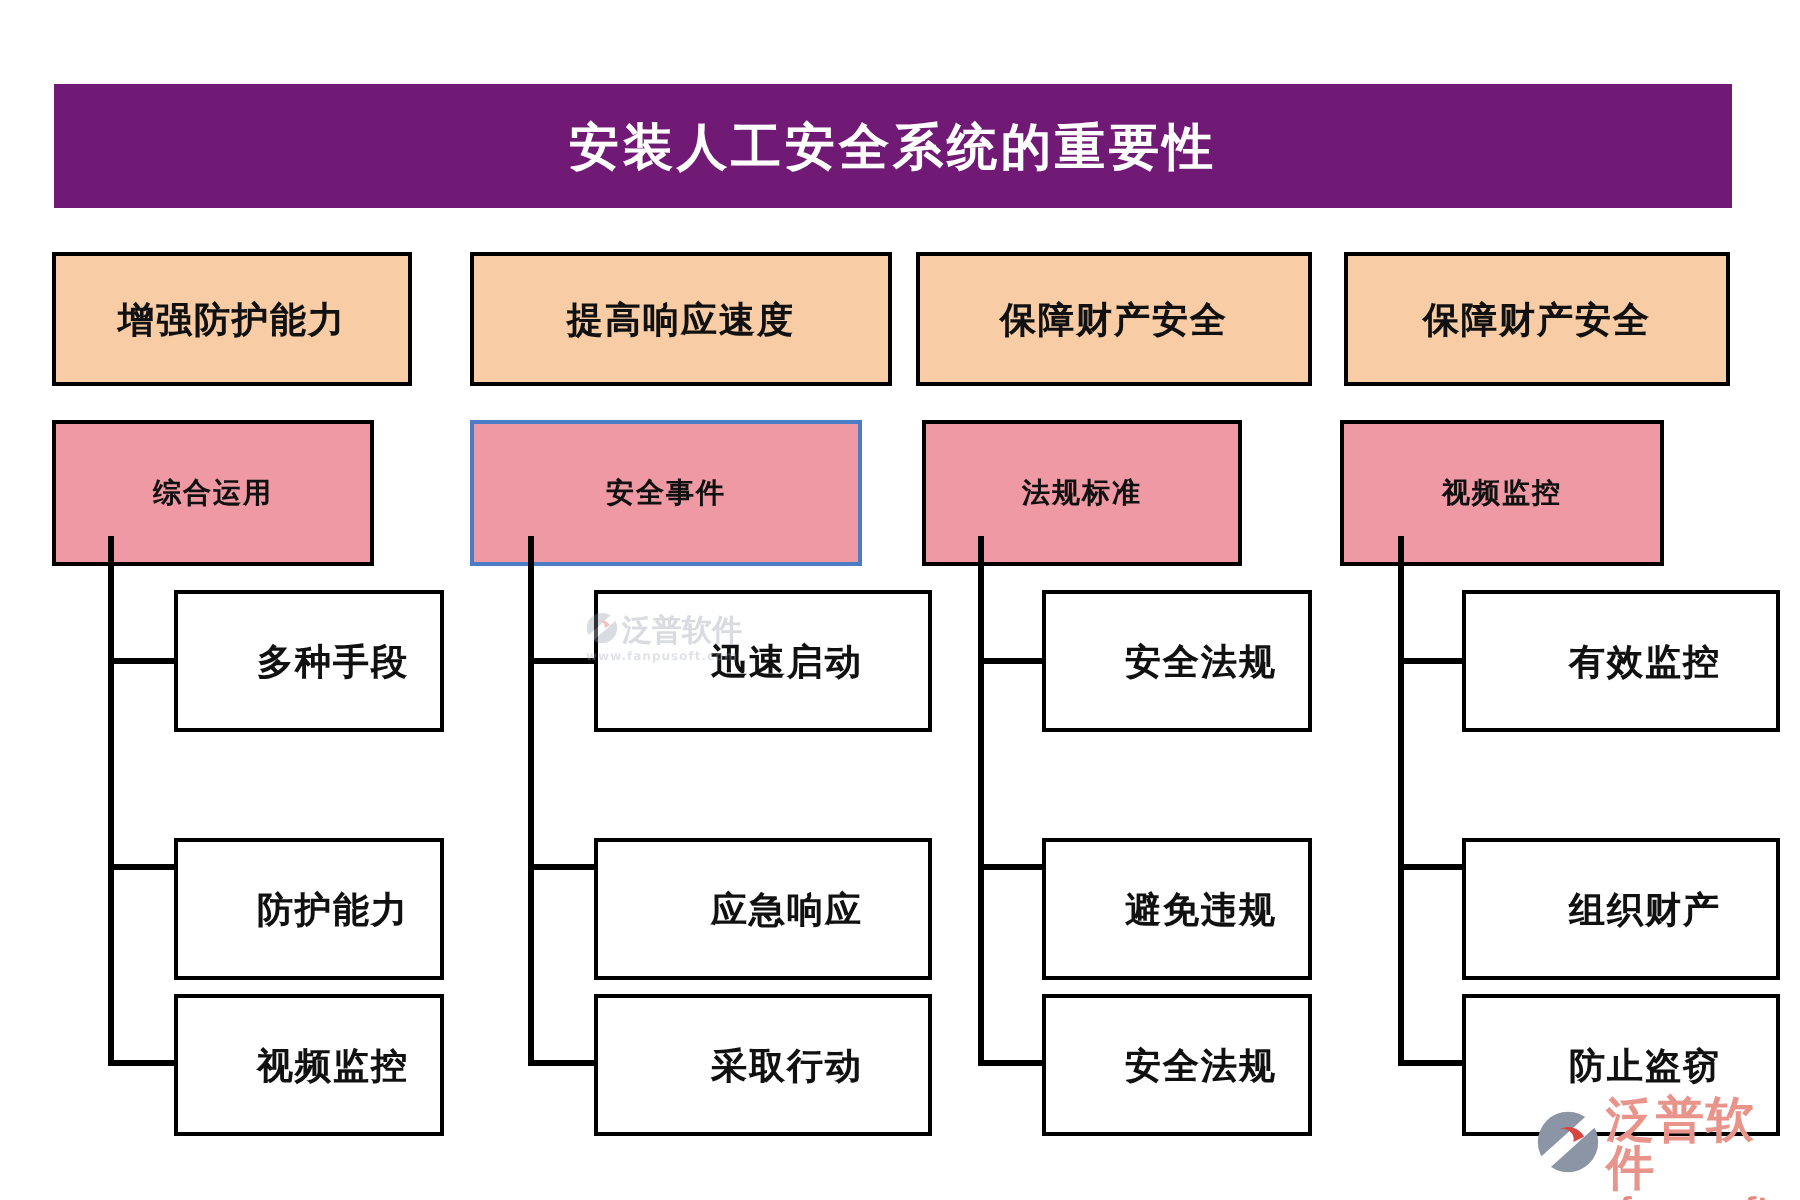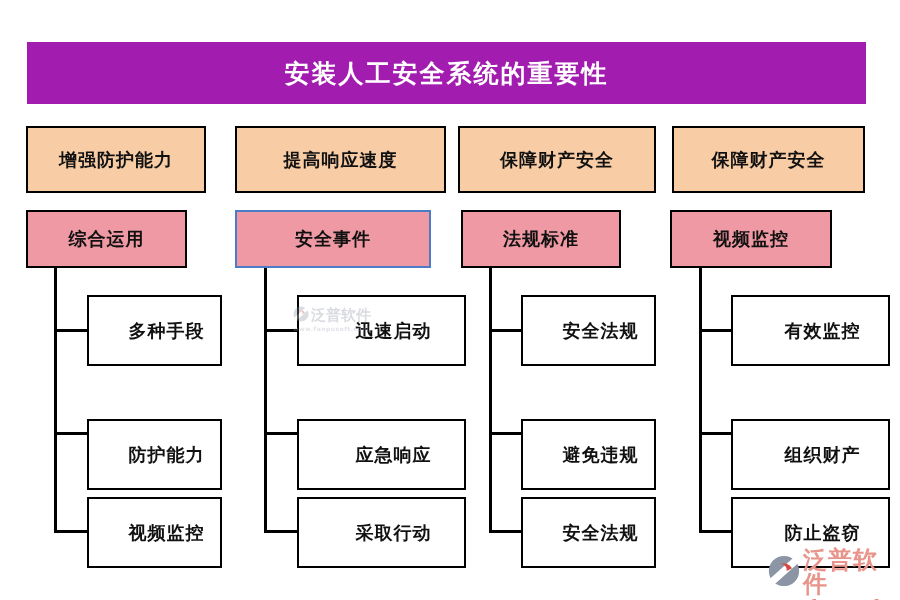--- a/index.html
+++ b/index.html
@@ -2,30 +2,30 @@
 <html><head>
 <meta charset="utf-8">
 <style>
   html,body{margin:0;padding:0;background:#ffffff;}
   .canvas{
     position:relative;width:900px;height:600px;background:#ffffff;overflow:hidden;
     font-family:"DejaVu Sans","Liberation Sans",sans-serif;
   }
   .banner{
     position:absolute;left:27px;top:42px;width:839px;height:62px;
-    background:#a21caf;display:flex;align-items:center;justify-content:center;
+    background:#701a75;display:flex;align-items:center;justify-content:center;
   }
   .banner span{color:#ffffff;font-size:25px;font-weight:bold;letter-spacing:2px;}
   .box{
     position:absolute;box-sizing:border-box;border:2px solid #000000;
     display:flex;align-items:center;justify-content:center;
     font-weight:bold;color:#111111;text-align:center;
   }
   .header{top:126px;height:67px;background:#f8cda6;font-size:18px;letter-spacing:1px;}
-  .sub{top:210px;height:58px;background:#ee99a3;font-size:18px;letter-spacing:1px;}
+  .sub{top:210px;height:73px;background:#ee99a3;font-size:14px;letter-spacing:1px;}
   .leaf{height:71px;background:#ffffff;font-size:18px;letter-spacing:1px;padding-left:24px;}
   .r1{top:295px}.r2{top:419px}.r3{top:497px}
   .c1h{left:26px;width:180px}.c2h{left:235px;width:211px}.c3h{left:458px;width:198px}.c4h{left:672px;width:193px}
   .c1s{left:26px;width:161px}.c2s{left:235px;width:196px;border-color:#4d7cc7}.c3s{left:461px;width:160px}.c4s{left:670px;width:162px}
   .c1l{left:87px;width:135px}.c2l{left:297px;width:169px}.c3l{left:521px;width:135px}.c4l{left:731px;width:159px}
   .vline{position:absolute;width:3px;top:268px;height:265px;background:#000000;}
   .v1{left:54px}.v2{left:264px}.v3{left:489px}.v4{left:699px}
   .hline{position:absolute;height:3px;background:#000000;}
   .hr1{top:329px}.hr2{top:432px}.hr3{top:530px}
   .h1{left:54px;width:33px}.h2{left:264px;width:33px}.h3{left:489px;width:32px}.h4{left:699px;width:32px}

